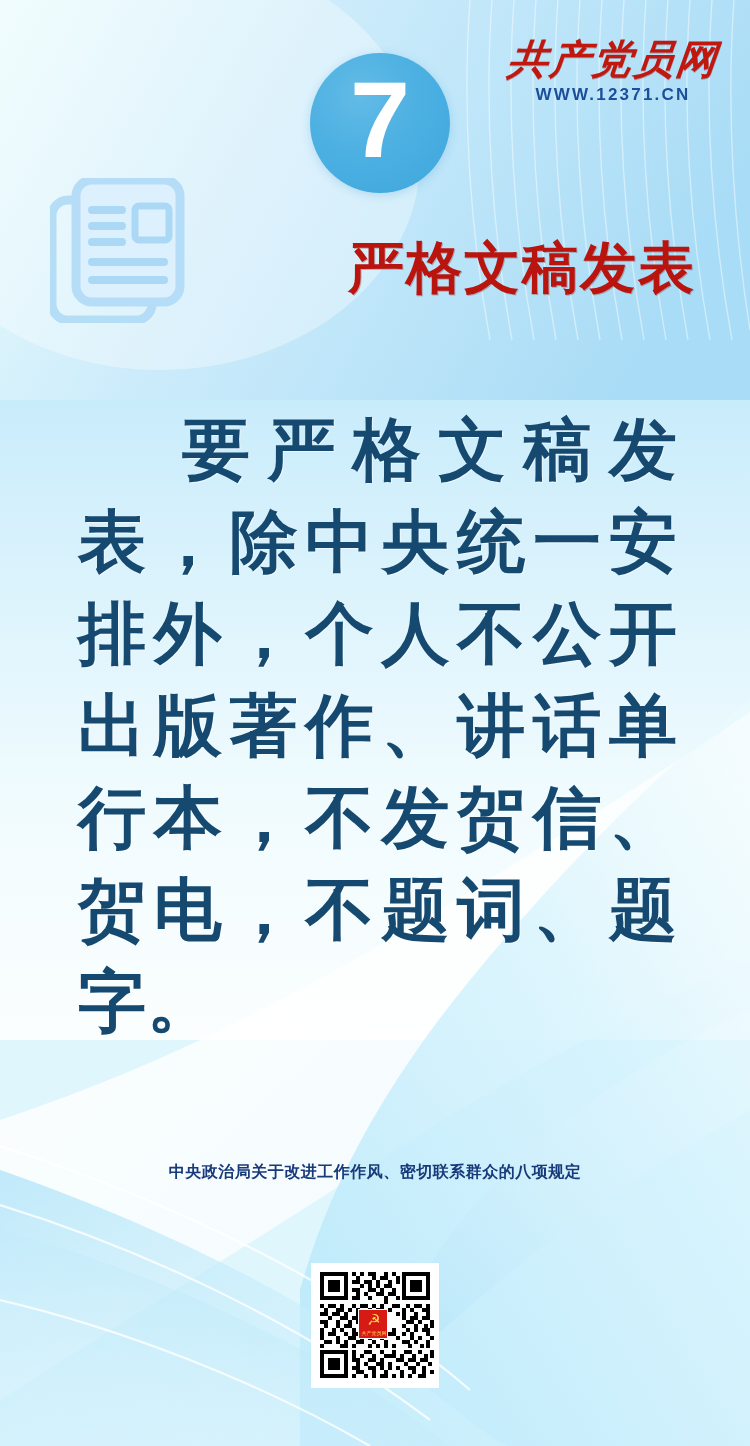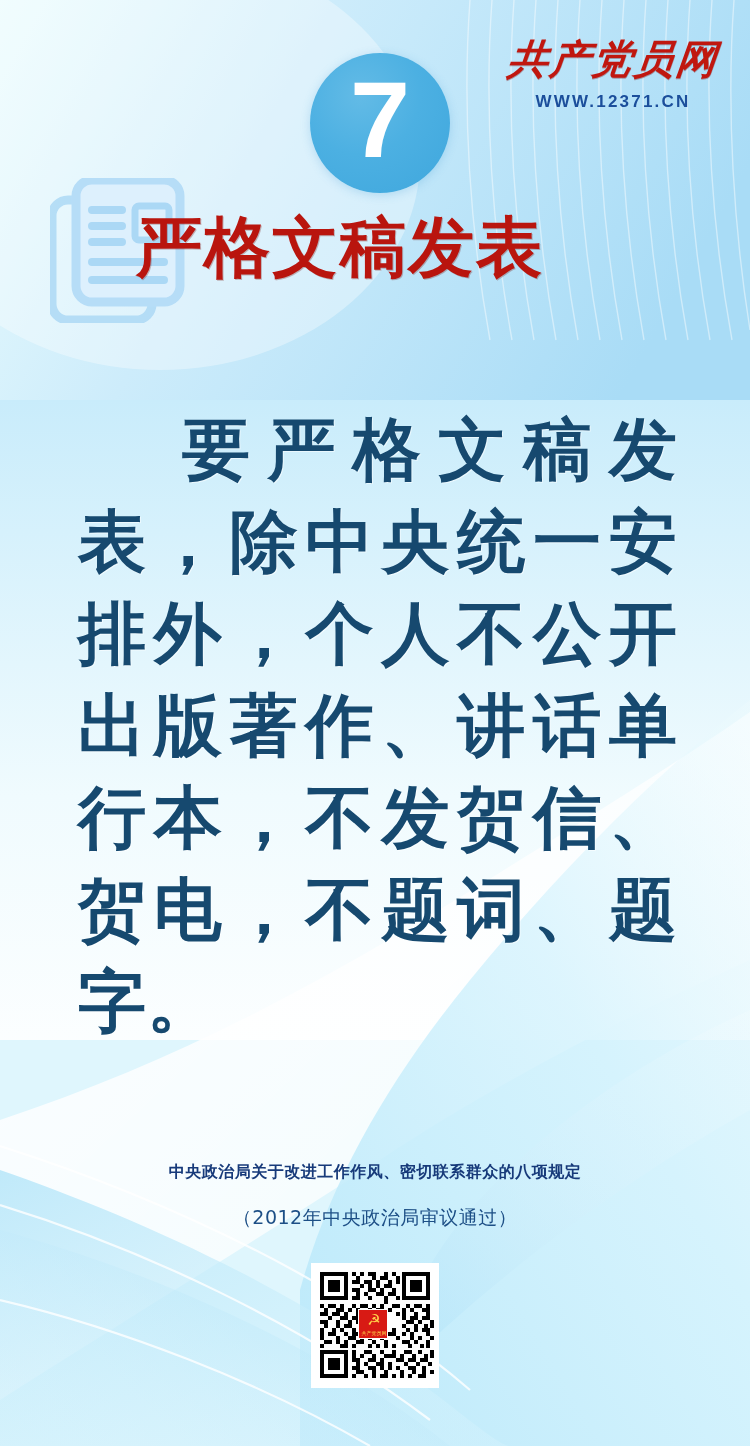--- a/index.html
+++ b/index.html
@@ -27,46 +27,47 @@
   .logo-cn{
     display:block;
     font-family:"Liberation Serif","DejaVu Serif",serif;
     font-size:40px;font-weight:700;color:#c0170f;
     letter-spacing:2px;line-height:44px;
     font-style:italic;
     transform:skewX(-6deg);
     text-shadow:0.5px 0.5px 0 rgba(120,0,0,.35);
   }
   .logo-url{
-    display:block;margin-top:10px;
+    display:block;margin-top:3px;
     font-size:17px;font-weight:700;color:#1b4e9b;
     letter-spacing:2.2px;line-height:20px;
   }
 
   .num-circle{
     position:absolute;left:310px;top:53px;width:140px;height:140px;
     border-radius:50%;
     background:radial-gradient(circle at 36% 30%,#63bbe6 0%,#4cb0e2 45%,#3fa7dd 100%);
     box-shadow:0 2px 10px rgba(60,150,210,.25);
   }
   .num-circle span{
     display:block;width:140px;height:140px;line-height:134px;text-align:center;
     font-size:108px;font-weight:700;color:#ffffff;
     font-family:"Liberation Sans","DejaVu Sans",sans-serif;
   }
 
   
   .paper-icon{position:absolute;left:50px;top:178px;width:140px;height:145px;opacity:.95;}
 
   .title{
-    position:absolute;left:136px;top:194px;width:560px;height:110px;
+    position:absolute;left:136px;top:214px;width:560px;height:110px;
     font-family:"DejaVu Sans","Liberation Sans",sans-serif;
-    font-size:66px;font-weight:700;color:#b9150e;
+    font-size:56px;font-weight:700;color:#b9150e;
     letter-spacing:2px;line-height:108px;white-space:nowrap;
     text-shadow:1px 1px 0 rgba(110,10,5,.28);
+    text-align:right;
   }
 
   
   .body-text{
     position:absolute;left:78px;top:404px;width:600px;
     font-family:"DejaVu Sans","Liberation Sans",sans-serif;
     font-size:68px;font-weight:700;color:#16496f;
     line-height:92px;letter-spacing:1px;
     text-indent:104px;text-align:justify;text-align-last:left;
     text-shadow:1px 1px 0 rgba(255,255,255,.55);
@@ -214,21 +215,20 @@
         <line x1="42" y1="102" x2="114" y2="102"></line>
       </g>
     </svg>
 
     <div class="title">严格文稿发表</div>
   </div>
 
   <div class="body-text">要严格文稿发表，除中央统一安排外，个人不公开出版著作、讲话单行本，不发贺信、贺电，不题词、题字。</div>
 
   <div class="footer-main">中央政治局关于改进工作作风、密切联系群众的八项规定</div>
-  <div class="footer-sub">（2012年中央政治局审议通过）</div>
 
   <div class="qr-wrap">
     <svg width="128" height="125" viewBox="0 0 128 125">
       <rect x="0" y="0" width="128" height="125" fill="#ffffff"></rect>
       <g fill="#000000">
 
         <rect x="9" y="9" width="28" height="28"></rect>
         <rect x="13" y="13" width="20" height="20" fill="#fff"></rect>
         <rect x="17" y="17" width="12" height="12"></rect>
 

